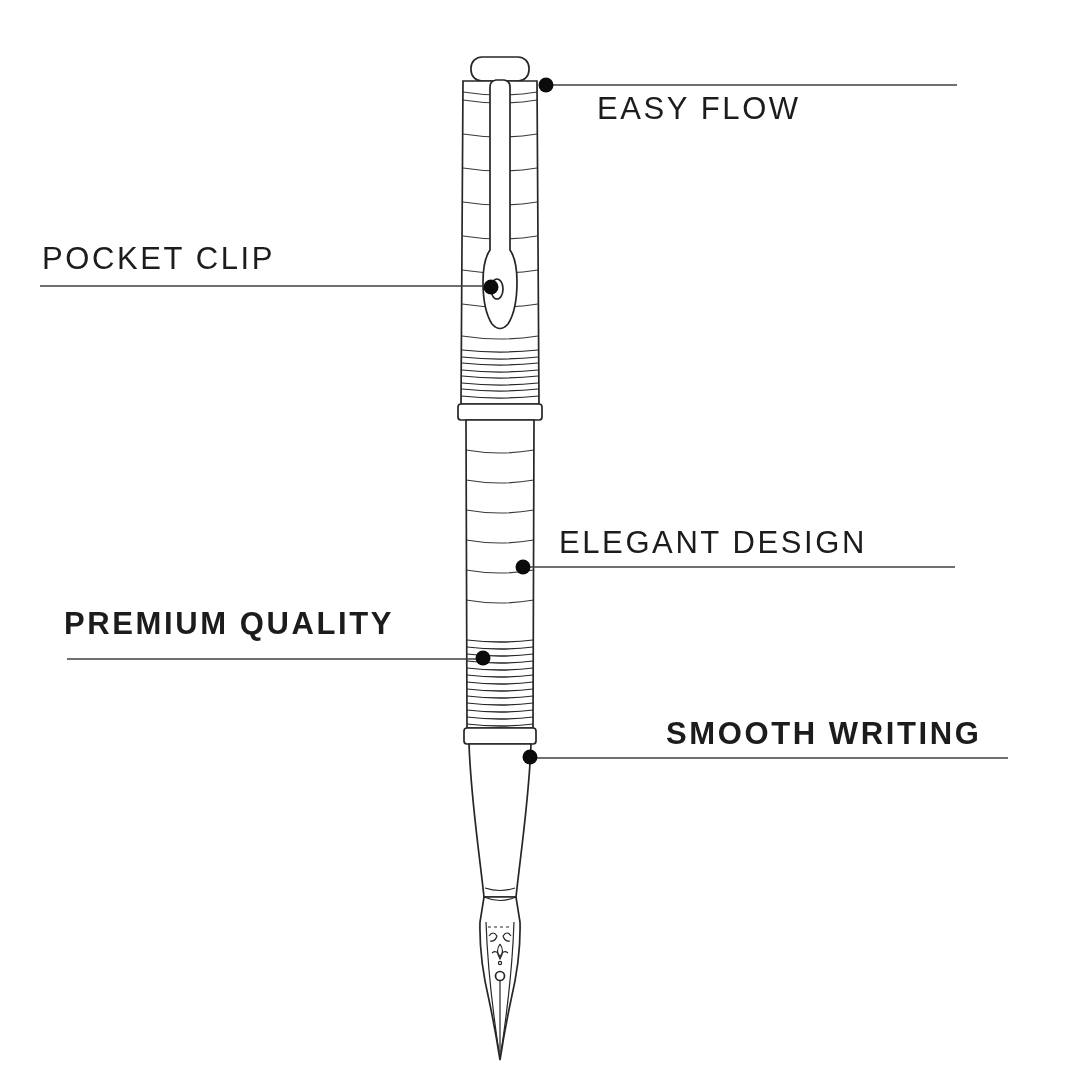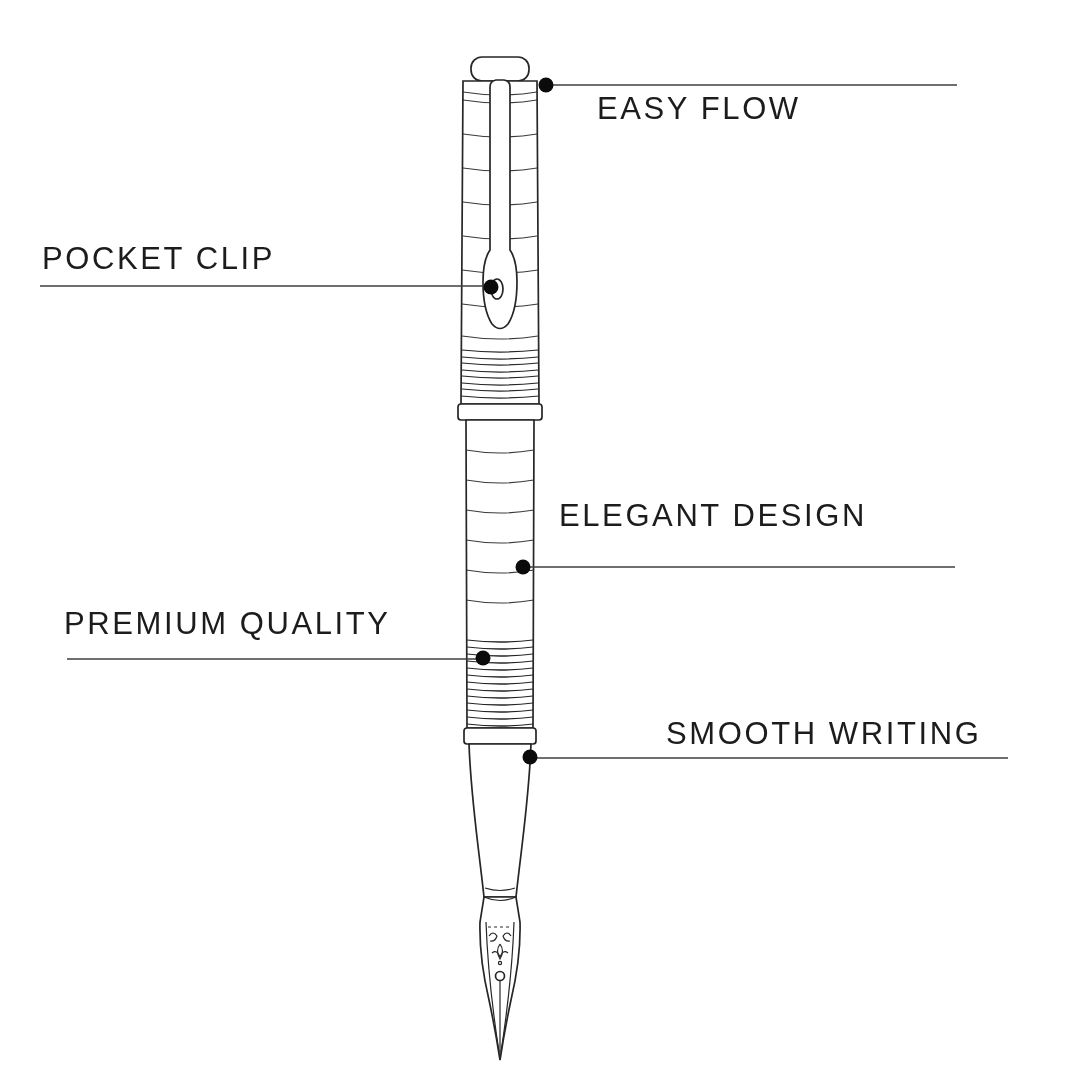--- a/index.html
+++ b/index.html
@@ -138,19 +138,19 @@
       <circle class="dot" cx="523" cy="567" r="7.5"></circle>
       <circle class="dot" cx="483" cy="658" r="7.5"></circle>
       <circle class="dot" cx="530" cy="757" r="7.5"></circle>
     </g>
   </svg>
 
   <div class="callout-label" style="left:42px; top:241px;">POCKET CLIP</div>
 
   <div class="callout-label" style="left:597px; top:91px;">EASY FLOW</div>
 
-  <div class="callout-label" style="left:559px; top:498px;">ELEGANT DESIGN</div>
+  <div class="callout-label" style="left:559px; top:525px;">ELEGANT DESIGN</div>
 
-  <div class="callout-label" style="left:64px; top:606px;">PREMIUM QUALITY</div>
+  <div class="callout-label" style="left:64px; top:606px;font-weight:bold;">PREMIUM QUALITY</div>
 
-  <div class="callout-label" style="left:666px; top:716px;">SMOOTH WRITING</div>
+  <div class="callout-label" style="left:666px; top:716px;font-weight:bold;">SMOOTH WRITING</div>
 
 </div>
 
 </body></html>

